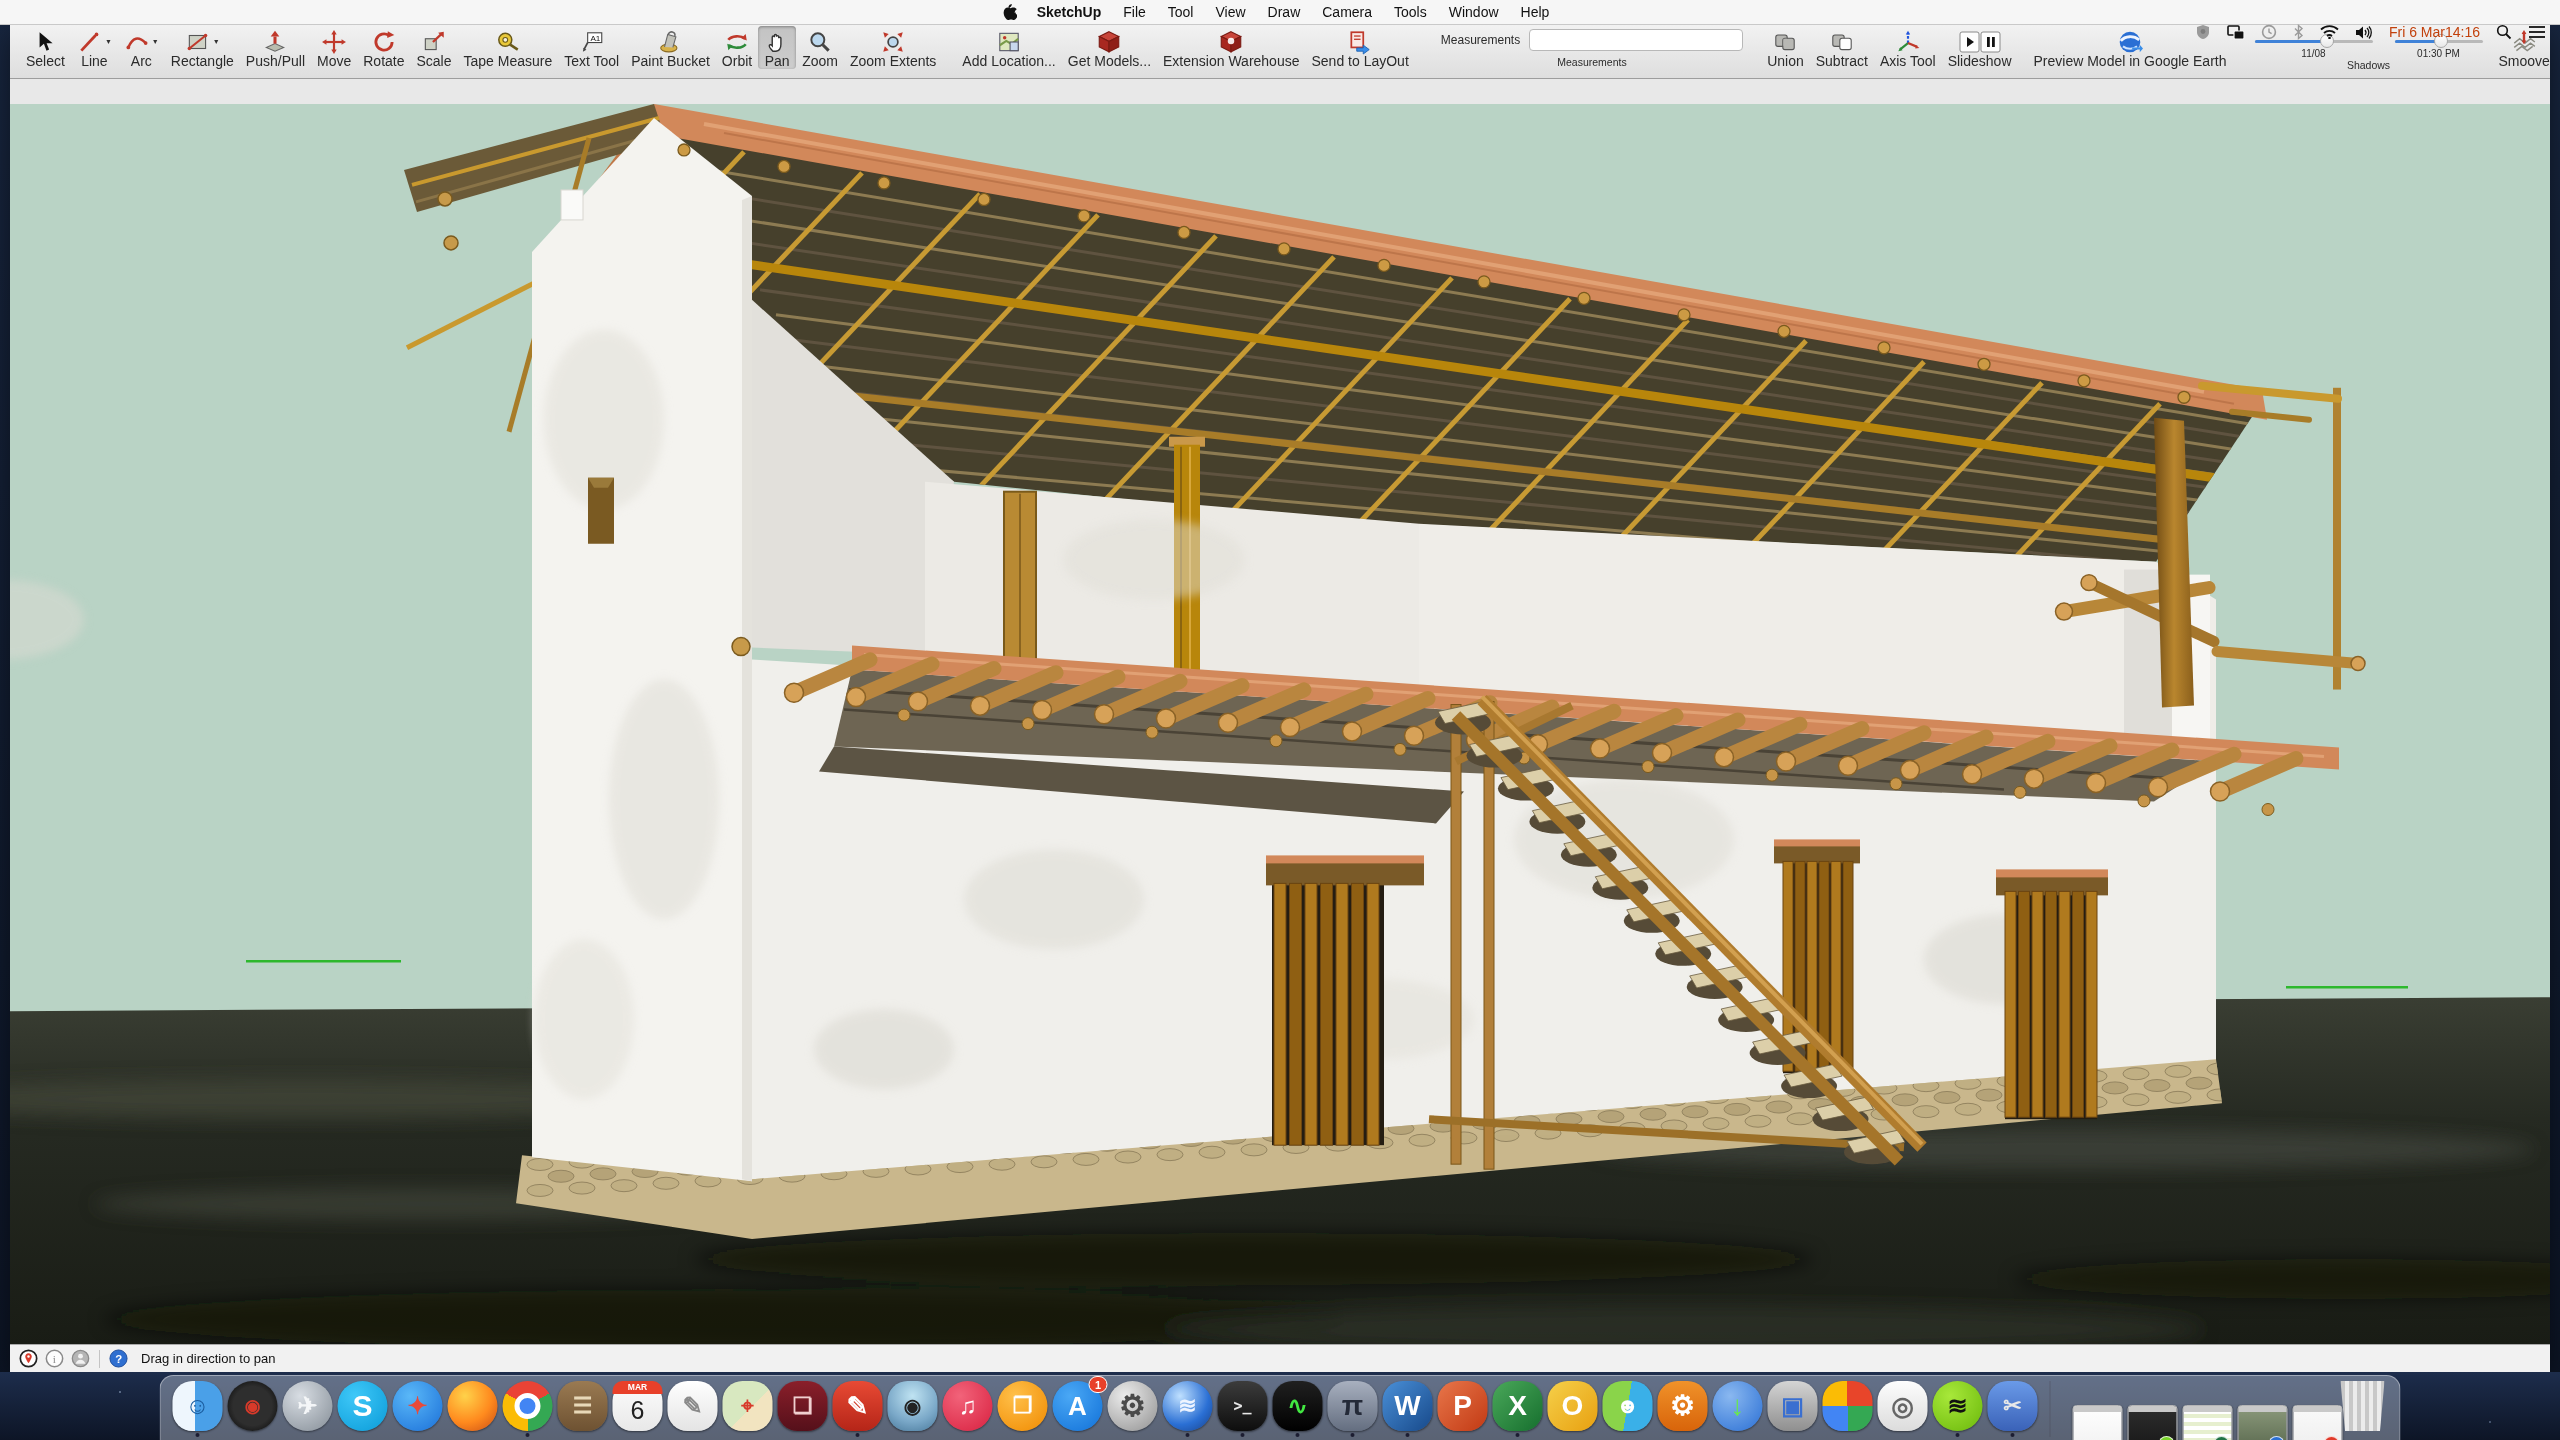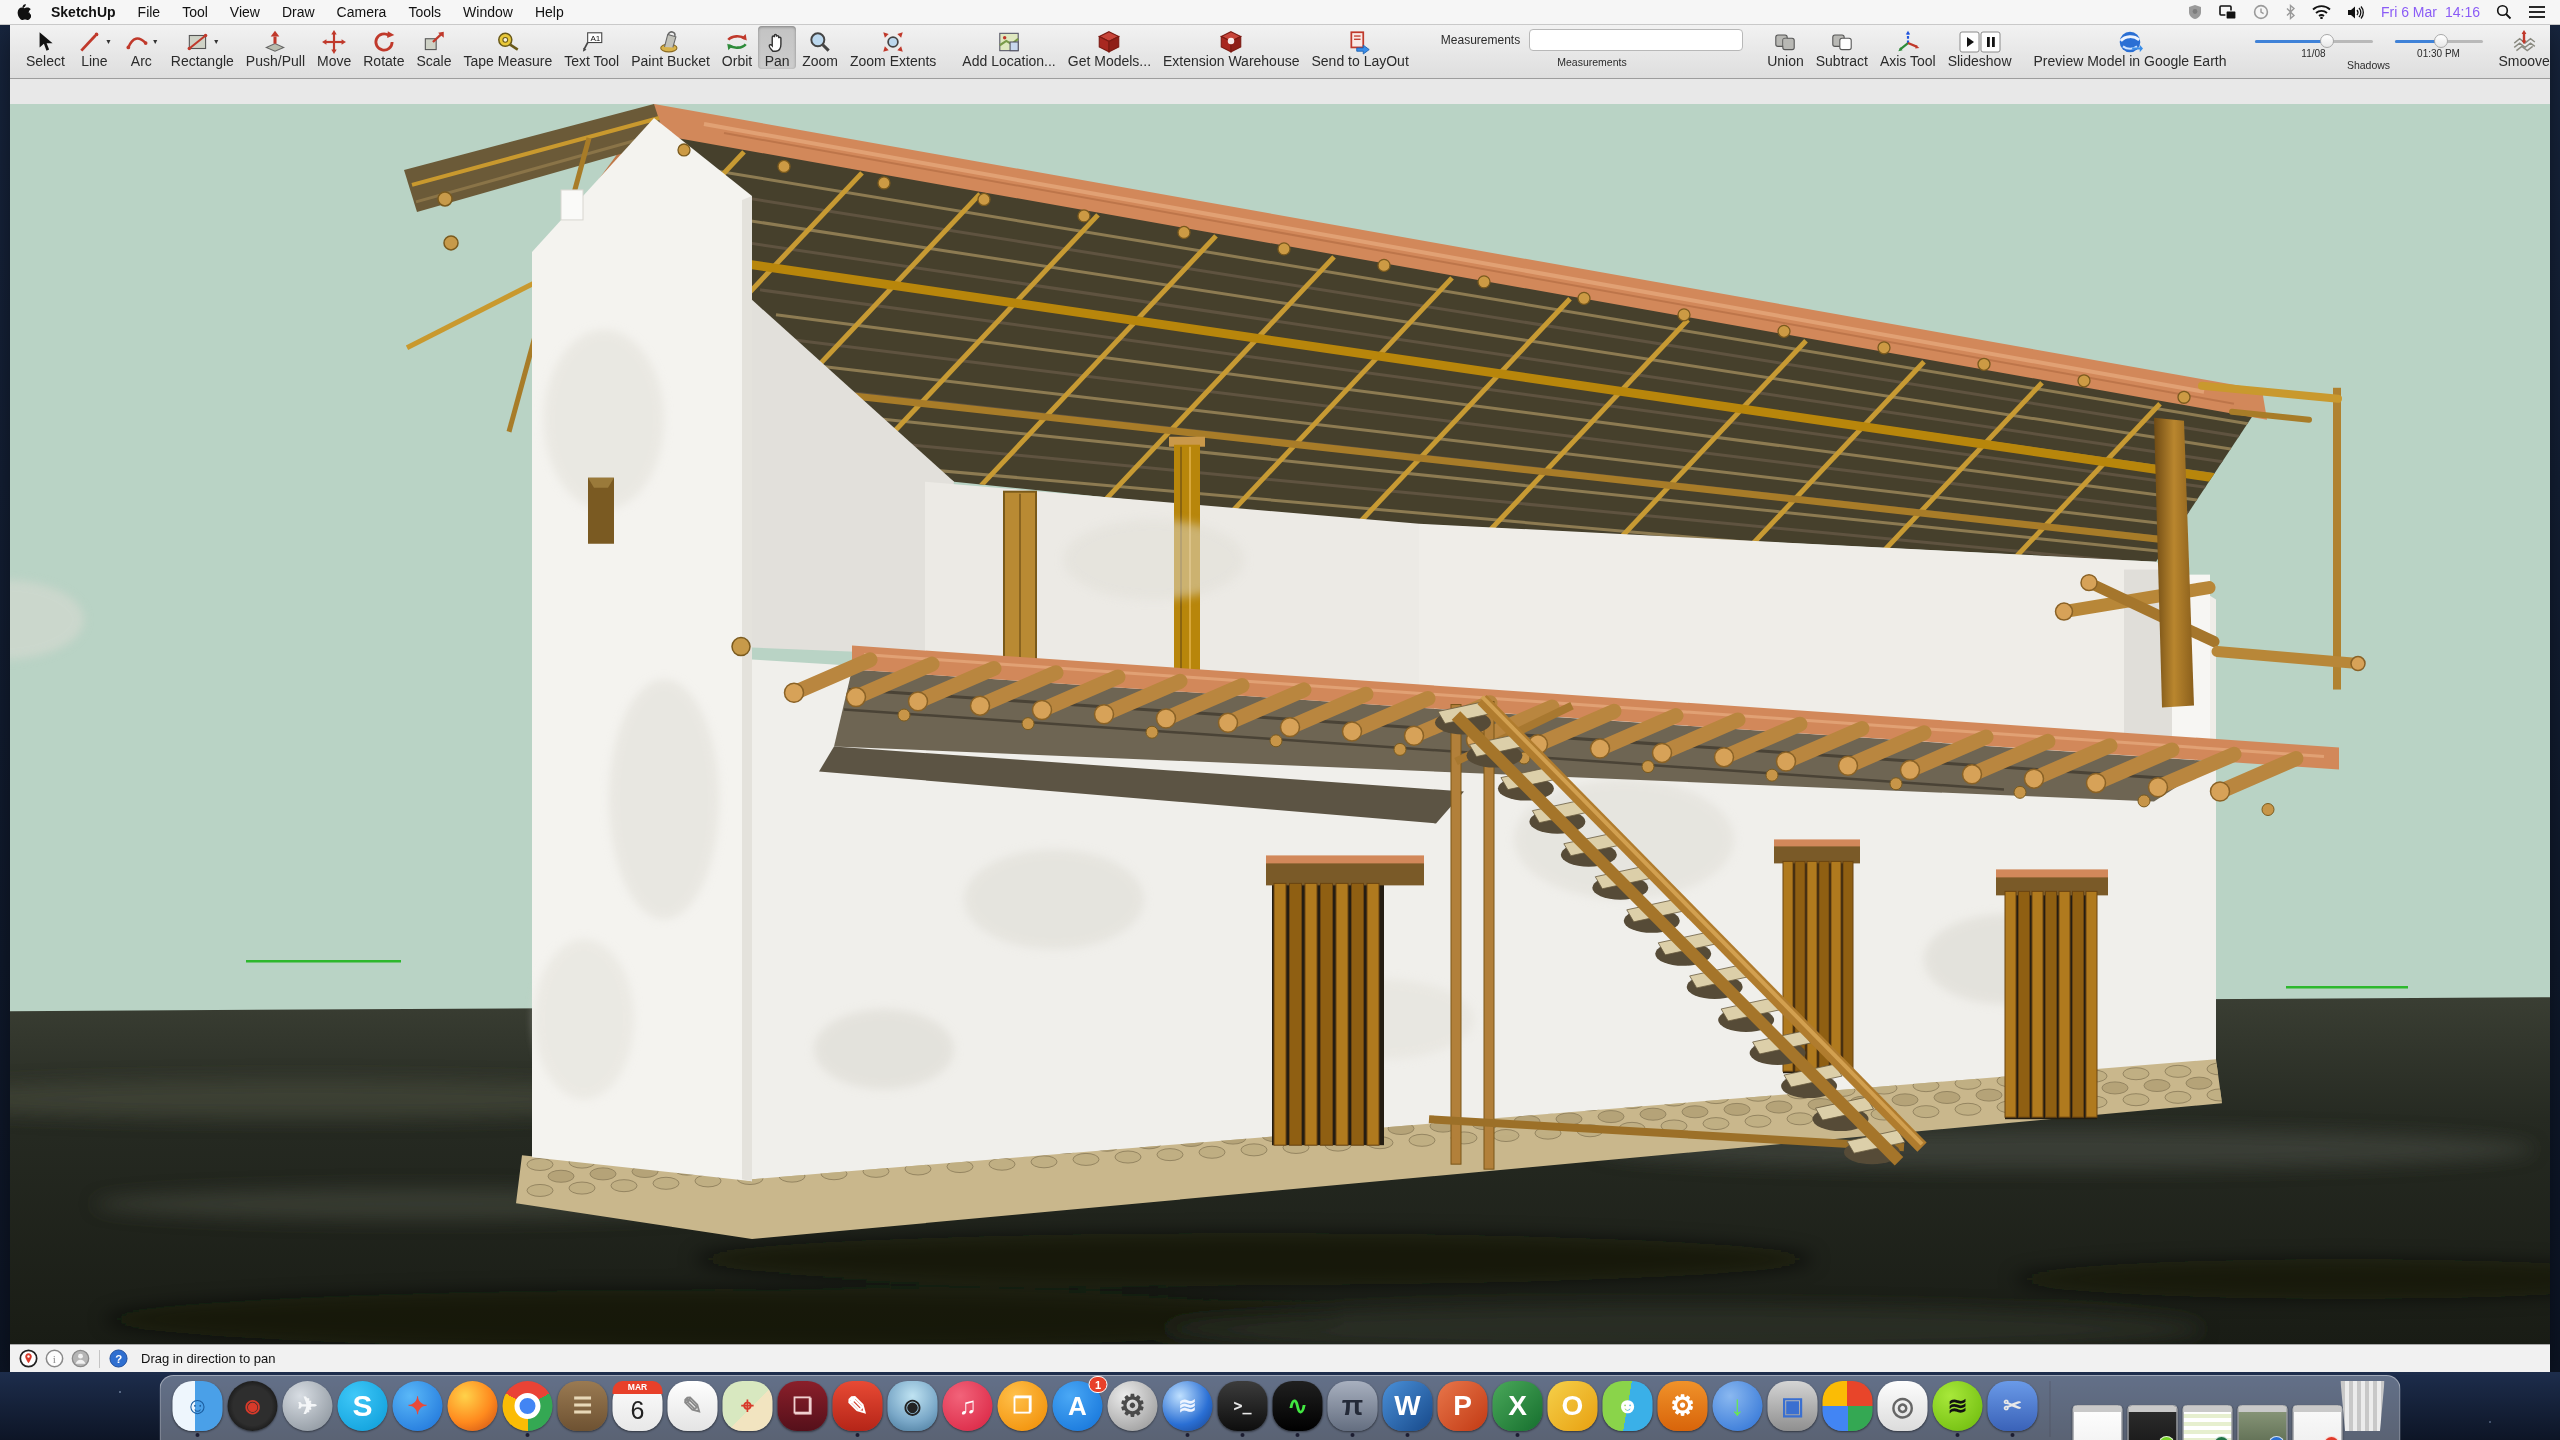--- a/index.html
+++ b/index.html
@@ -3,28 +3,28 @@
 <meta charset="utf-8">
 <style>
   html,body{margin:0;padding:0;}
   body{
     width:2560px;height:1440px;overflow:hidden;position:relative;
     font-family:"Liberation Sans",sans-serif;
     background:linear-gradient(#18263f,#0c1424);
   }
   
   .menubar{position:absolute;top:0;left:0;right:0;height:24px;background:#f6f6f6;
-    border-bottom:1px solid #c9c9c9;display:flex;align-items:center;padding:0 14px;z-index:50;}
+    border-bottom:1px solid #c9c9c9;display:flex;align-items:center;padding:0 14px;z-index:50;flex-direction:column;}
   .menubar .left{display:flex;align-items:center;gap:0;}
   .menu-item{font-size:14px;color:#111;padding:0 11px;line-height:24px;}
   .menu-item.bold{font-weight:bold;padding-left:16px;}
   .apple{display:flex;align-items:center;padding:0 4px 0 2px;}
   .menubar .right{margin-left:auto;display:flex;align-items:center;gap:16px;}
   .mb-ic{display:flex;align-items:center;}
-  .clock{font-size:14px;color:#8b5cf6;display:flex;gap:8px;}
+  .clock{font-size:14px;color:#c2410c;display:flex;}
   
   .window{position:absolute;top:24px;left:10px;right:10px;bottom:68px;
     background:#e8e8e8;border-radius:6px 6px 0 0;box-shadow:0 10px 30px rgba(0,0,0,.5);}
   .titlebar{height:28px;background:linear-gradient(#f1f1f1,#e2e2e2);border-bottom:1px solid #bfbfbf;
     border-radius:6px 6px 0 0;position:relative;display:flex;align-items:center;justify-content:center;}
   .traffic{position:absolute;left:11px;top:8px;display:flex;gap:8px;}
   .tl{width:12px;height:12px;border-radius:50%;border:1px solid rgba(0,0,0,.15);box-sizing:border-box;}
   .title{font-size:13px;color:#3f3f3f;display:flex;align-items:center;gap:6px;}
   
   .toolbar{height:52px;background:linear-gradient(#f2f2f2,#dedede);border-bottom:1px solid #9d9d9d;

